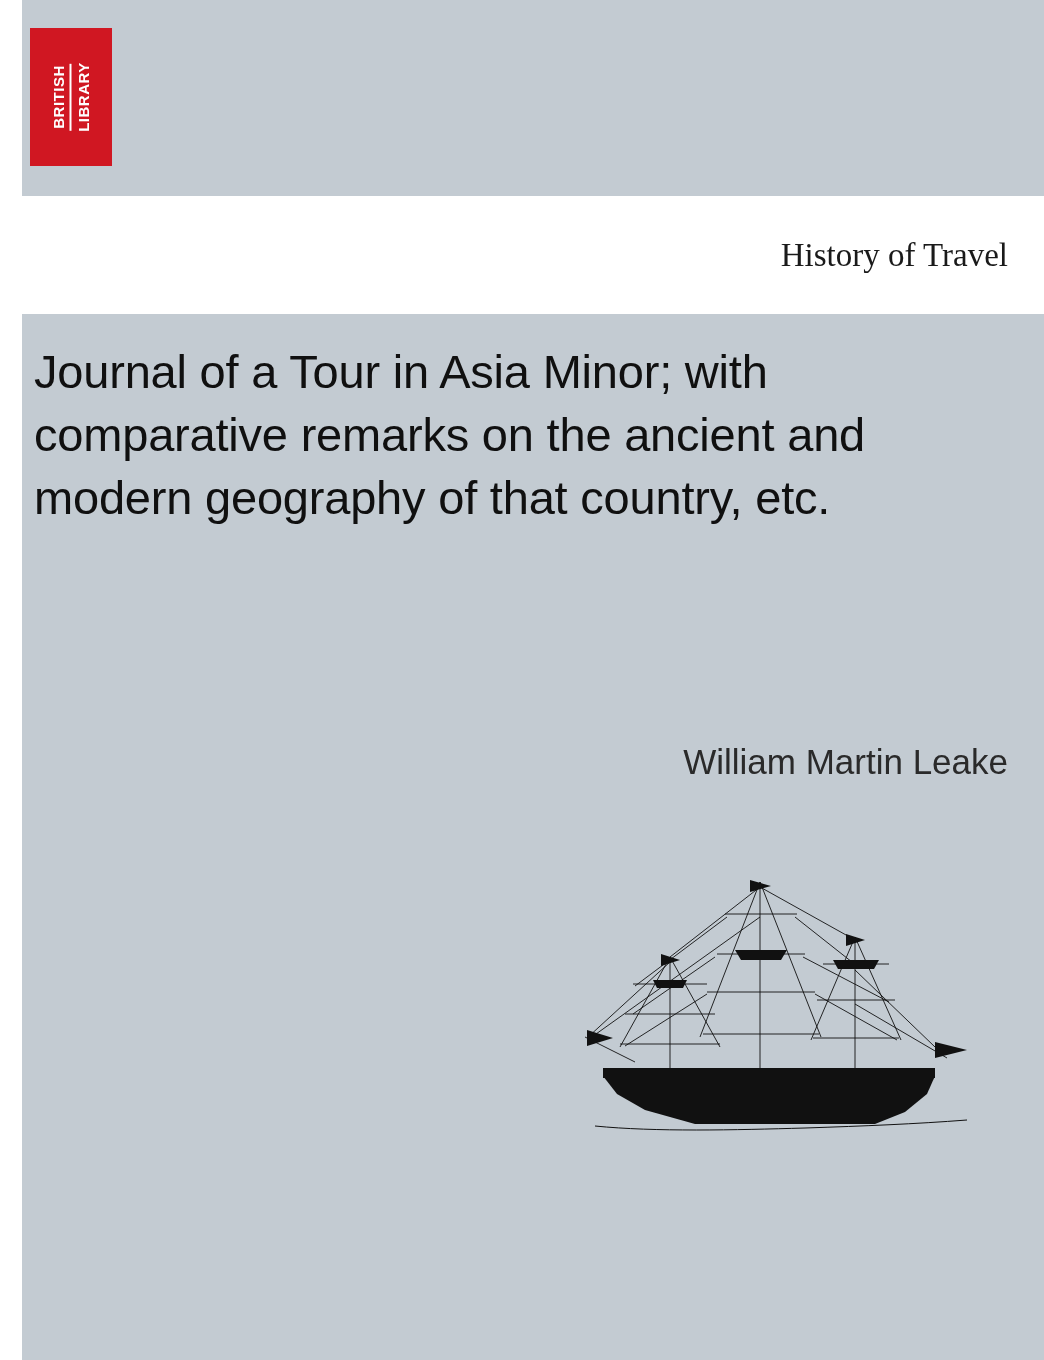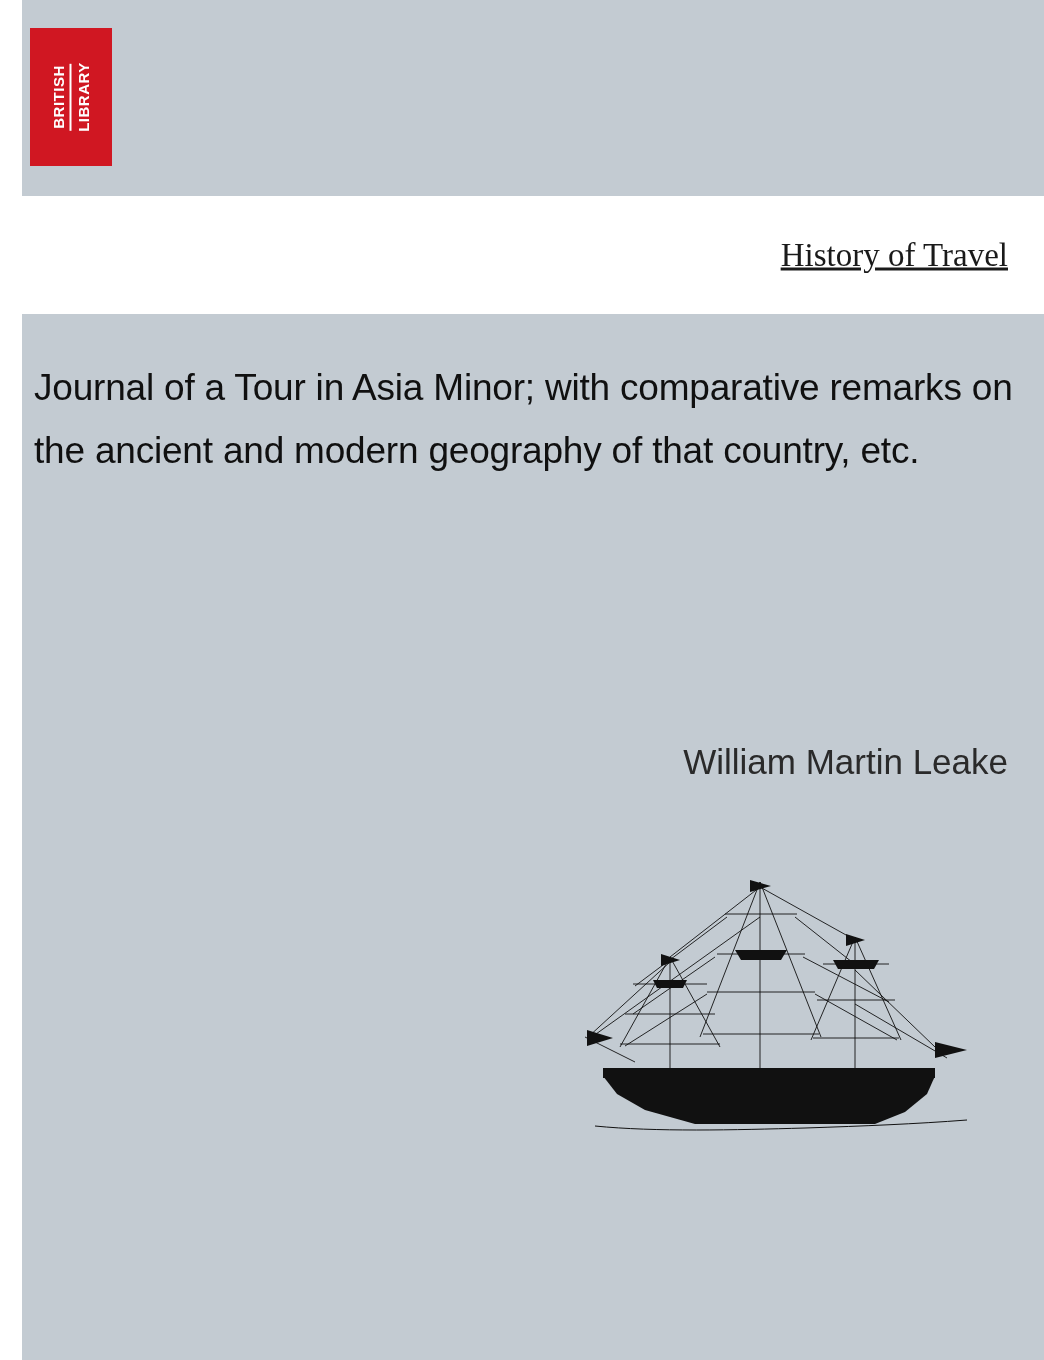--- a/index.html
+++ b/index.html
@@ -75,34 +75,32 @@
   }
   .series-band .series-text {
     position: absolute;
     right: 36px;
     top: 50%;
     transform: translateY(-50%);
     font-size: 33px;
     color: #1a1a1a;
     font-family: "Liberation Serif", serif;
     white-space: nowrap;
-    text-decoration: underline;
   }
   
   .title {
     position: absolute;
     left: 34px;
     top: 340px;
     width: 980px;
-    font-size: 37px;
+    font-size: 47px;
     line-height: 63px;
     color: #101010;
     font-family: "Liberation Sans", sans-serif;
     letter-spacing: -0.2px;
-    margin-top: 16px;
   }
   
   .author {
     position: absolute;
     right: 36px;
     top: 742px;
     font-size: 35px;
     color: #2a2a2a;
     font-family: "Liberation Sans", sans-serif;
     white-space: nowrap;

